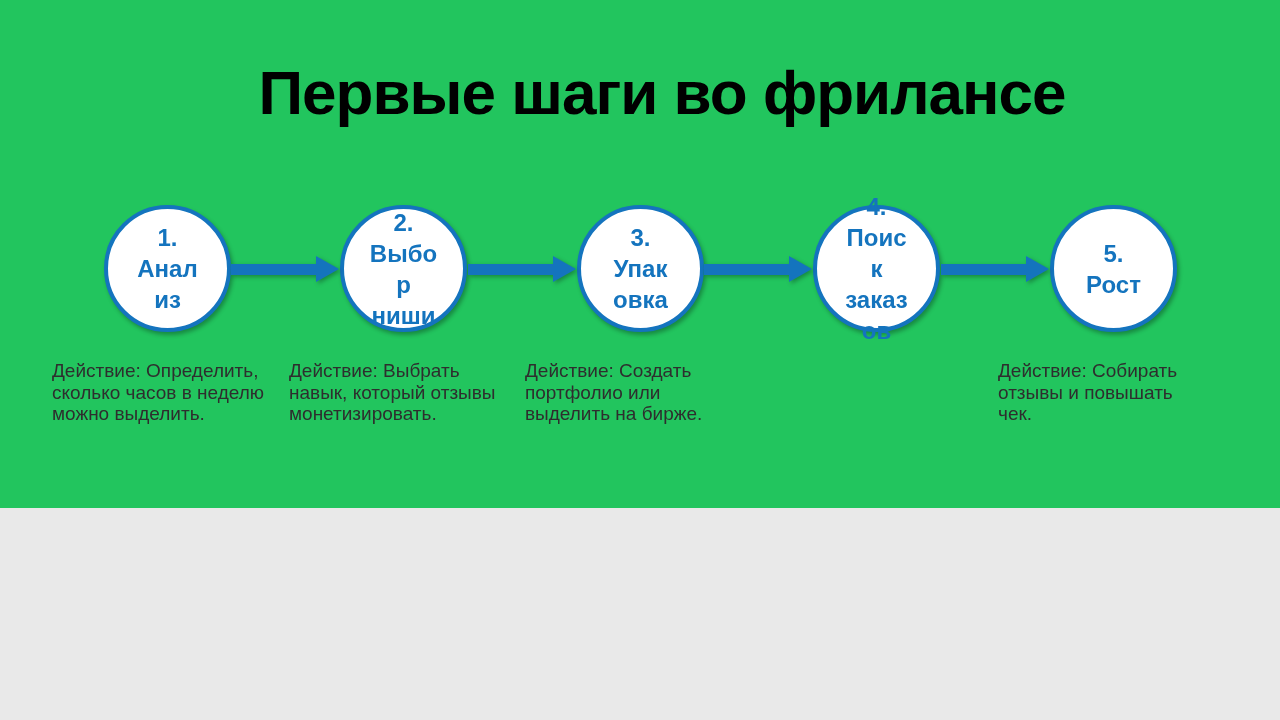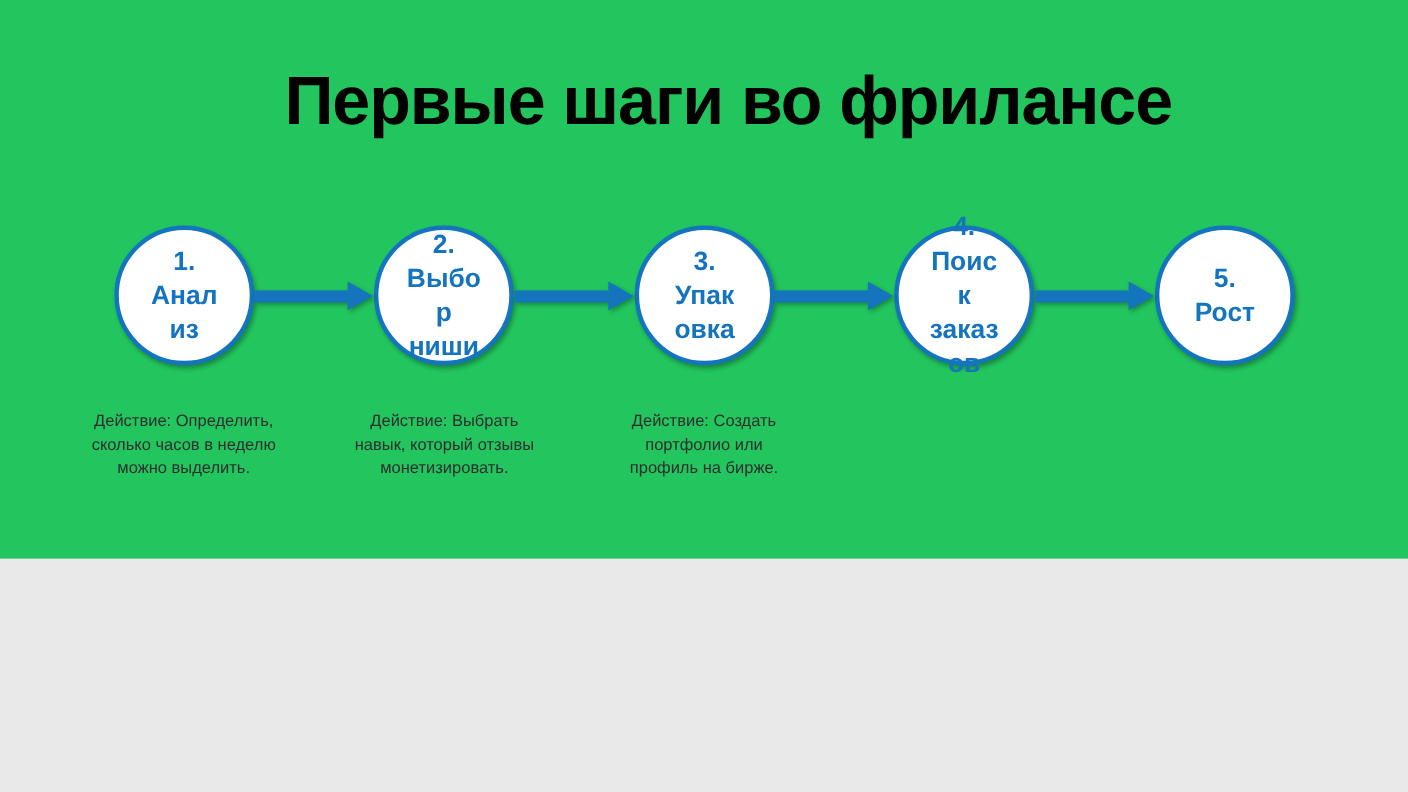--- a/index.html
+++ b/index.html
@@ -56,25 +56,24 @@
     background:#1474BE;
   }
   .arrow-head{
     width:0;height:0;
     border-top:13px solid transparent;
     border-bottom:13px solid transparent;
     border-left:23px solid #1474BE;
   }
   .desc{
     position:absolute;
-    top:372px;
+    top:360px;
     width:230px;
     white-space:pre-line;
-    text-align:center;
-    font-size:15px;
+    font-size:19px;
     line-height:21.5px;
     color:#2e2e2e;
   }
 </style>
 </head>
 <body>
 
 <div class="slide">
 
   <h1 class="title">Первые шаги во фрилансе</h1>
@@ -125,15 +124,18 @@
   </div>
 
   <div class="desc" style="left:52px">Действие: Определить,
 сколько часов в неделю
 можно выделить.</div>
   <div class="desc" style="left:289px">Действие: Выбрать
 навык, который отзывы
 монетизировать.</div>
   <div class="desc" style="left:525px">Действие: Создать
 портфолио или
-профиль на бирже.</div>
+выделить на бирже.</div>
+  <div class="desc" style="left:998px">Действие: Собирать
+отзывы и повышать
+чек.</div>
 
 </div>
 
 </body></html>

